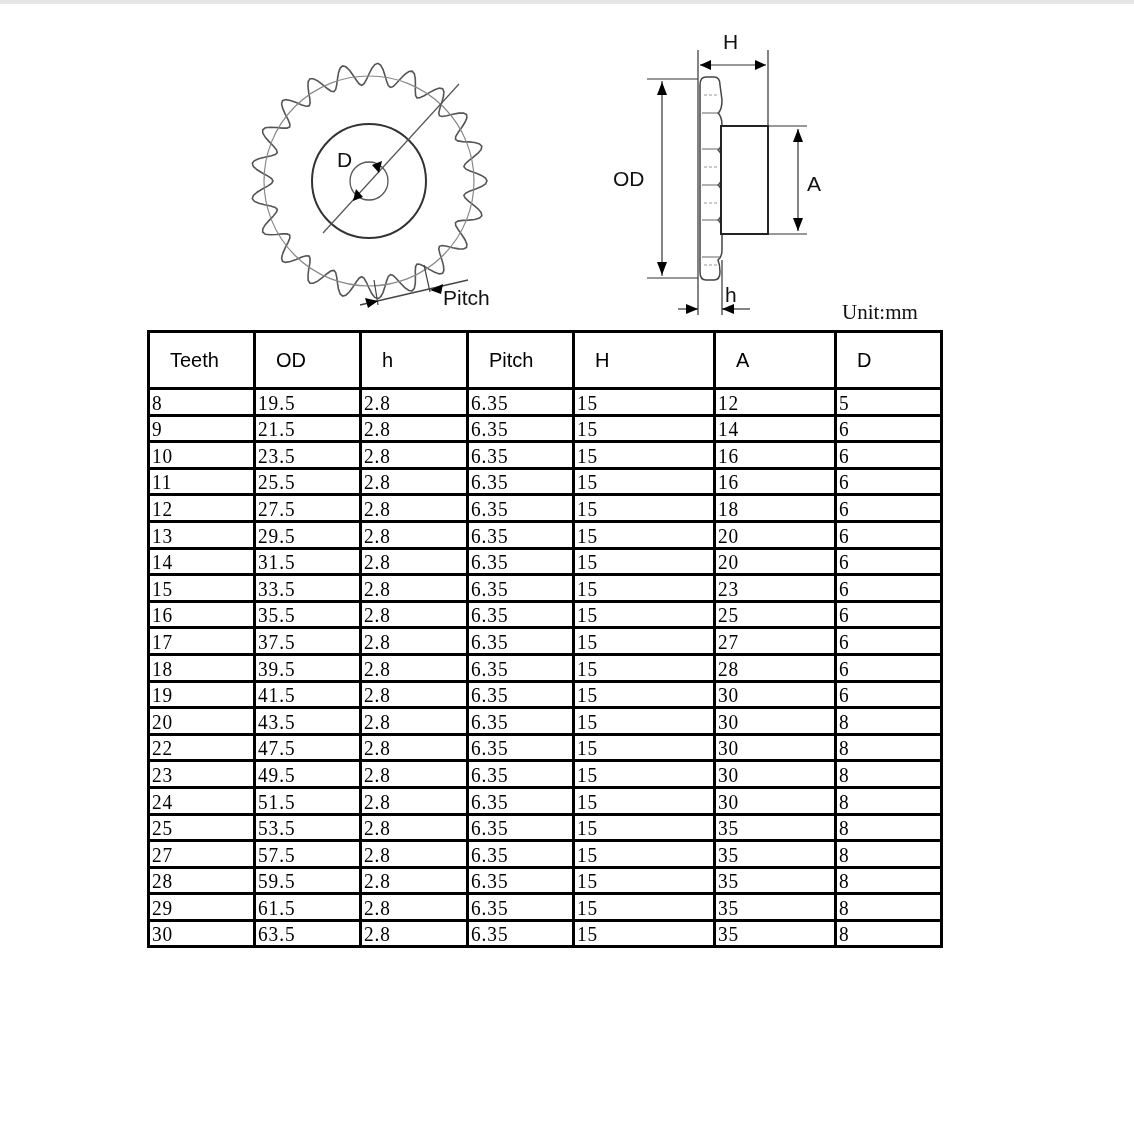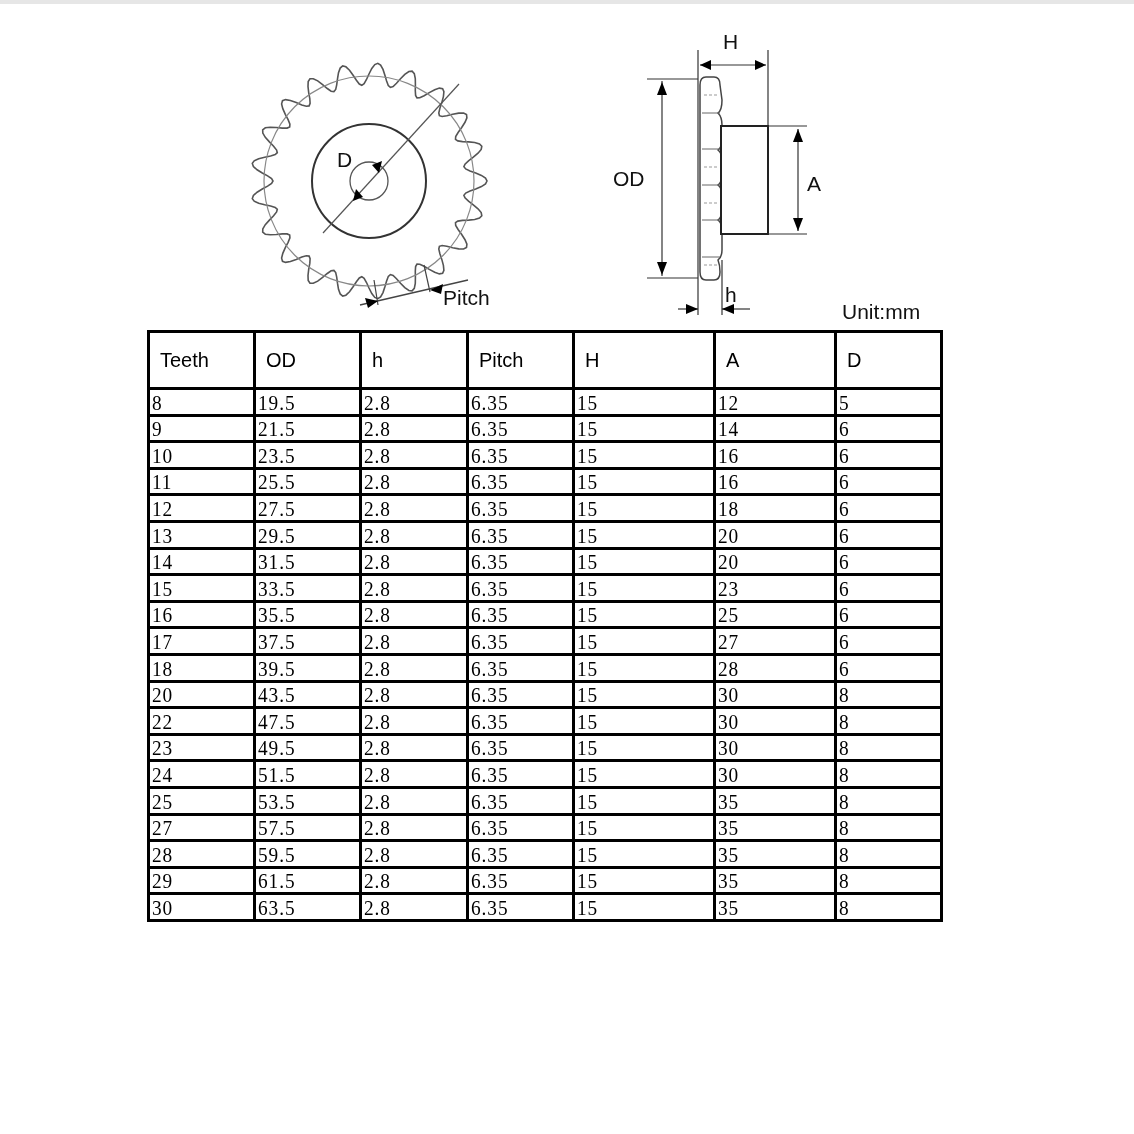--- a/index.html
+++ b/index.html
@@ -14,42 +14,42 @@
       background: #e6e6e6;
     }
     .diagram { position: absolute; }
     .diagram svg { display: block; overflow: visible; }
     .diag-label {
       position: absolute; font-family: "Liberation Sans", sans-serif;
       font-size: 21px; color: #111; line-height: 1;
     }
     .unit-label {
       position: absolute; left: 842px; top: 300px;
-      font-family: Liberation Sans, sans-serif; font-size: 21px; color: #111;
+      font-family: Liberation Serif, serif; font-size: 21px; color: #111;
     }
     table.spec {
       position: absolute; left: 147px; top: 330px;
       border-collapse: collapse;
       border: 3px solid #000;
       table-layout: fixed;
     }
     table.spec th, table.spec td {
       border: 3px solid #000;
       padding: 0;
       overflow: hidden;
       white-space: nowrap;
     }
     table.spec th {
       height: 54px;
       font-family: "Liberation Sans", sans-serif;
       font-weight: normal;
       font-size: 20px;
       text-align: left;
       vertical-align: middle;
-      padding-left: 10px;
+      padding-left: 20px;
     }
     table.spec td {
       height: 23.6px;
       font-family: "Liberation Serif", serif;
       font-size: 21px;
       line-height: 22px;
       vertical-align: bottom;
       padding-left: 2px;
       padding-bottom: 0;
       transform-origin: left;
@@ -245,20 +245,29 @@
       <tr>
         <td><span>18</span></td>
         <td><span>39.5</span></td>
         <td><span>2.8</span></td>
         <td><span>6.35</span></td>
         <td><span>15</span></td>
         <td><span>28</span></td>
         <td><span>6</span></td>
       </tr>
       <tr>
+        <td><span>19</span></td>
+        <td><span>41.5</span></td>
+        <td><span>2.8</span></td>
+        <td><span>6.35</span></td>
+        <td><span>15</span></td>
+        <td><span>30</span></td>
+        <td><span>6</span></td>
+      </tr>
+      <tr>
         <td><span>20</span></td>
         <td><span>43.5</span></td>
         <td><span>2.8</span></td>
         <td><span>6.35</span></td>
         <td><span>15</span></td>
         <td><span>30</span></td>
         <td><span>8</span></td>
       </tr>
       <tr>
         <td><span>22</span></td>

